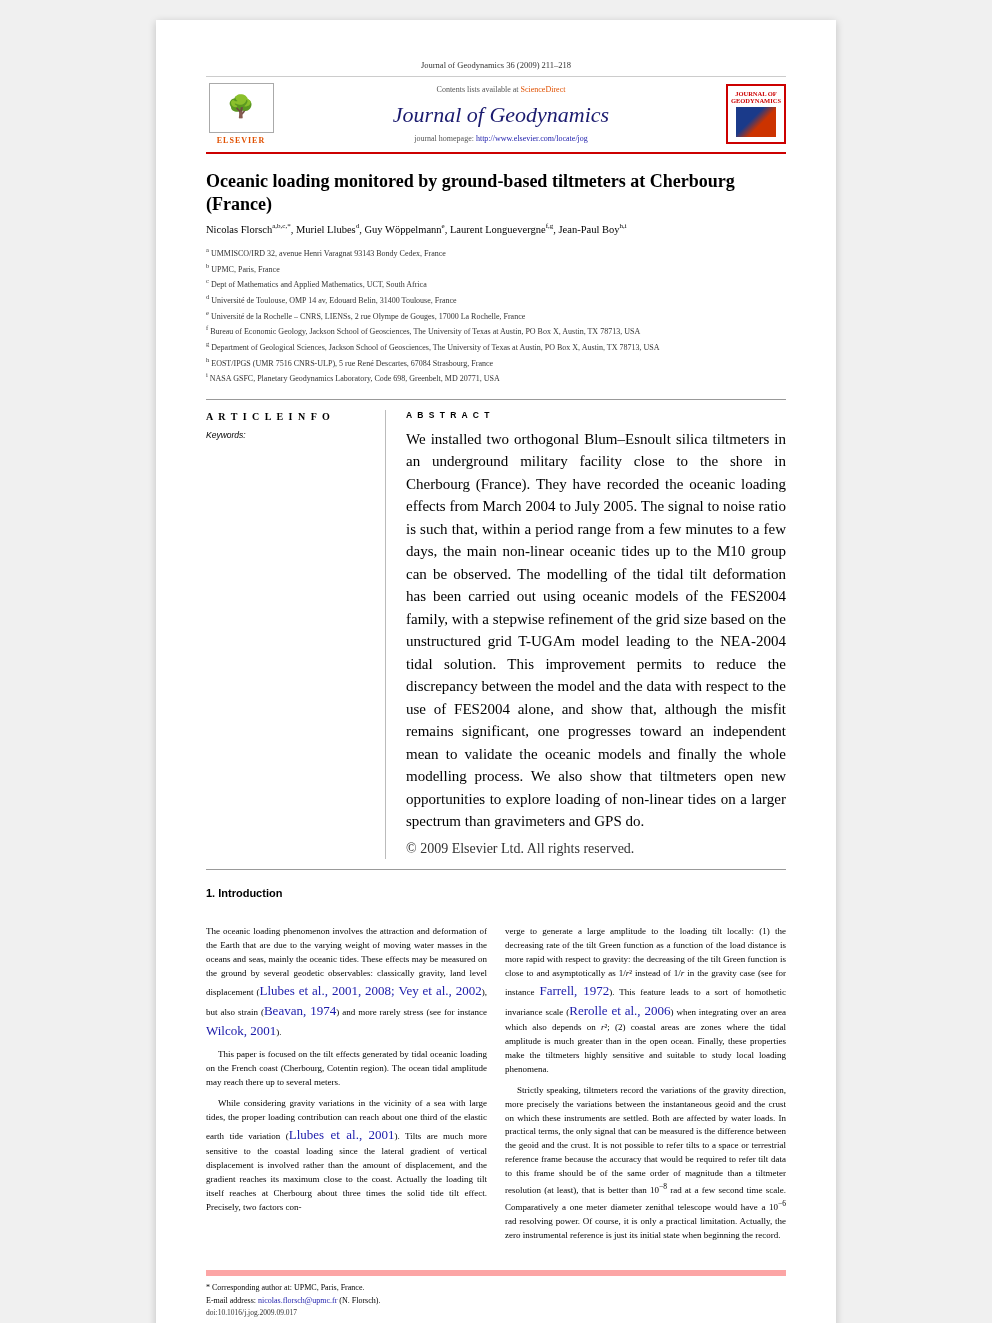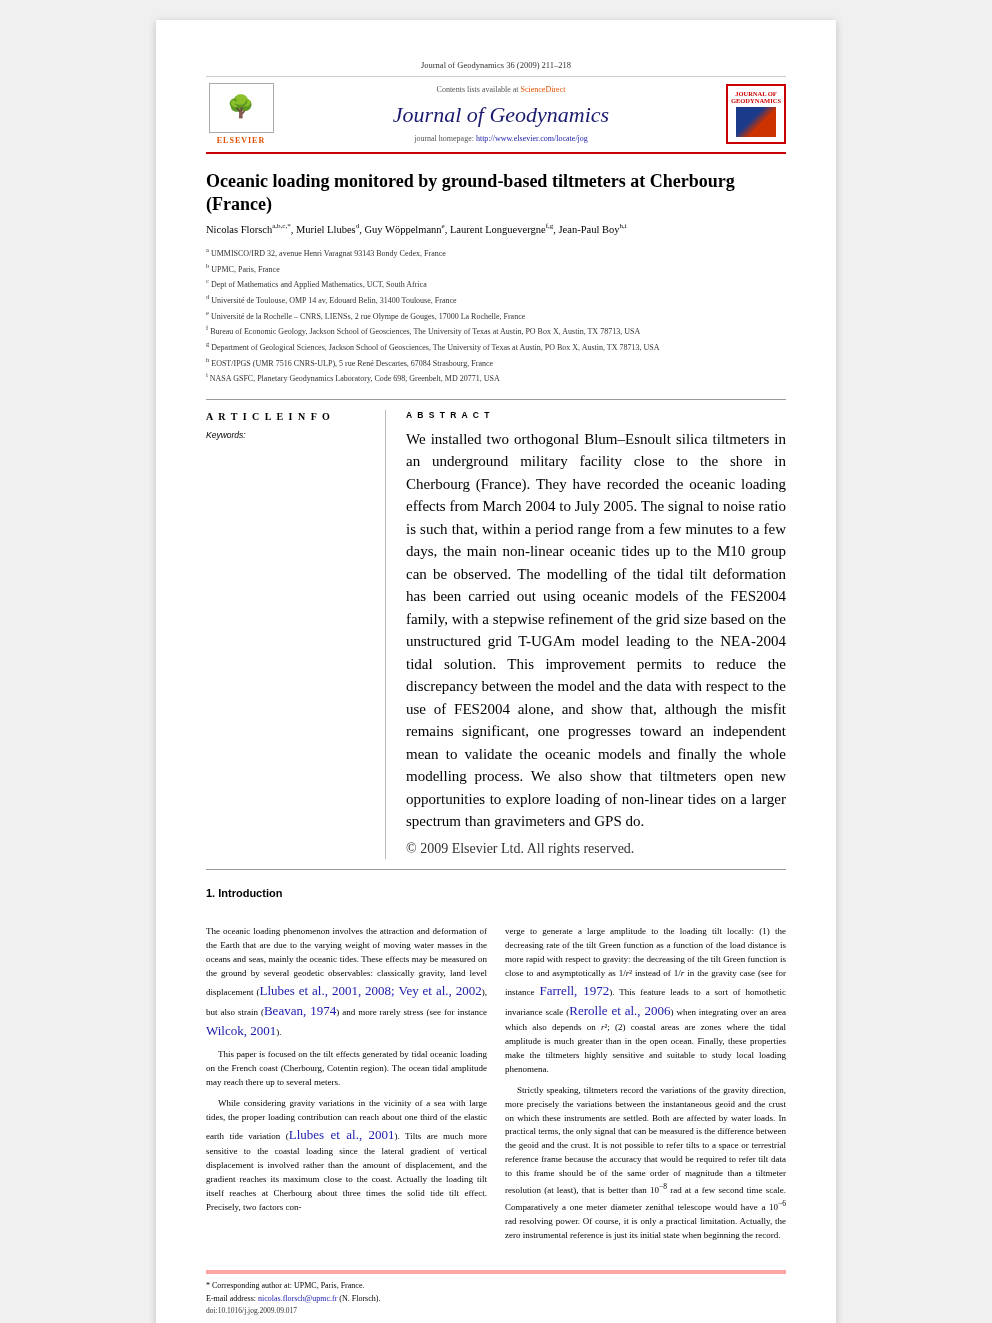--- a/index.html
+++ b/index.html
@@ -230,21 +230,21 @@
       text-indent: 12px;
     }
     .body-col p:first-child {
       text-indent: 0;
     }
     .inline-ref {
       color: #1a1aaa;
       font-size: 13px;
     }
     .footnote-area {
-      border-top: 4px solid #fca5a5;
+      border-top: 6px solid #fca5a5;
       margin-top: 20px;
       padding-top: 6px;
       font-size: 8px;
     }
     .footnote-area .fnote-line {
       margin-bottom: 2px;
     }
     .issn-line {
       font-size: 7.5px;
       color: #333;

